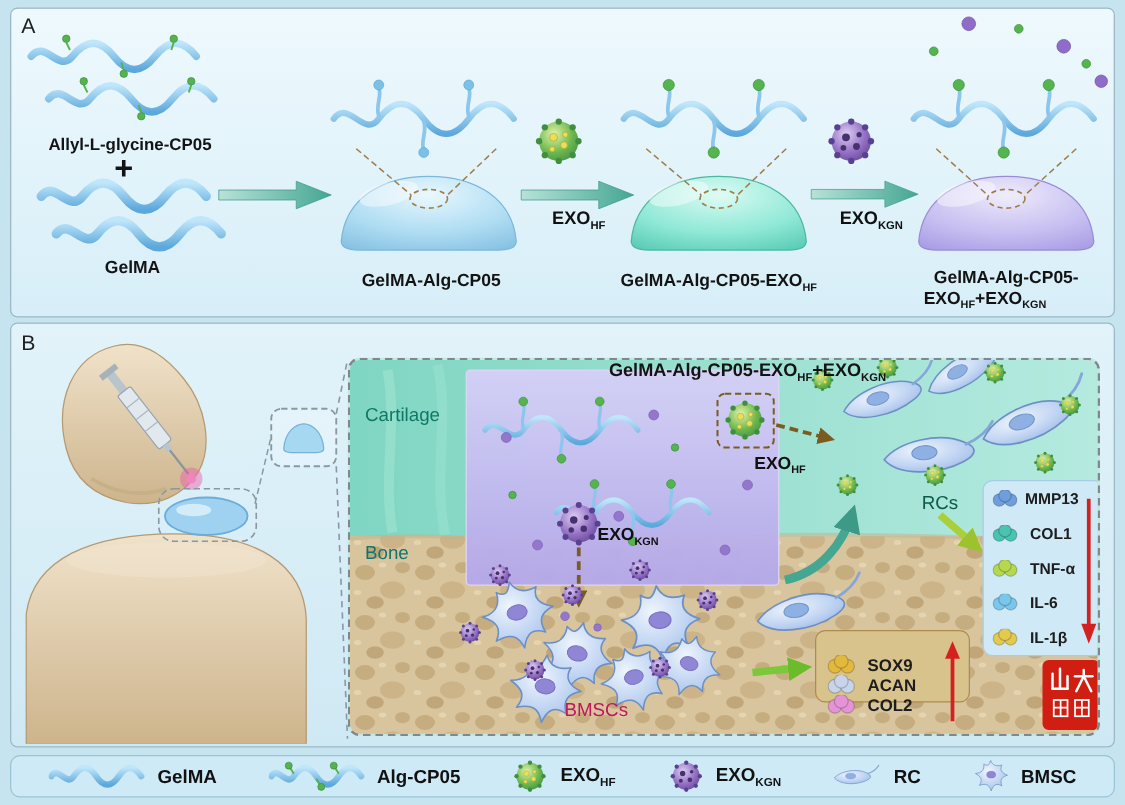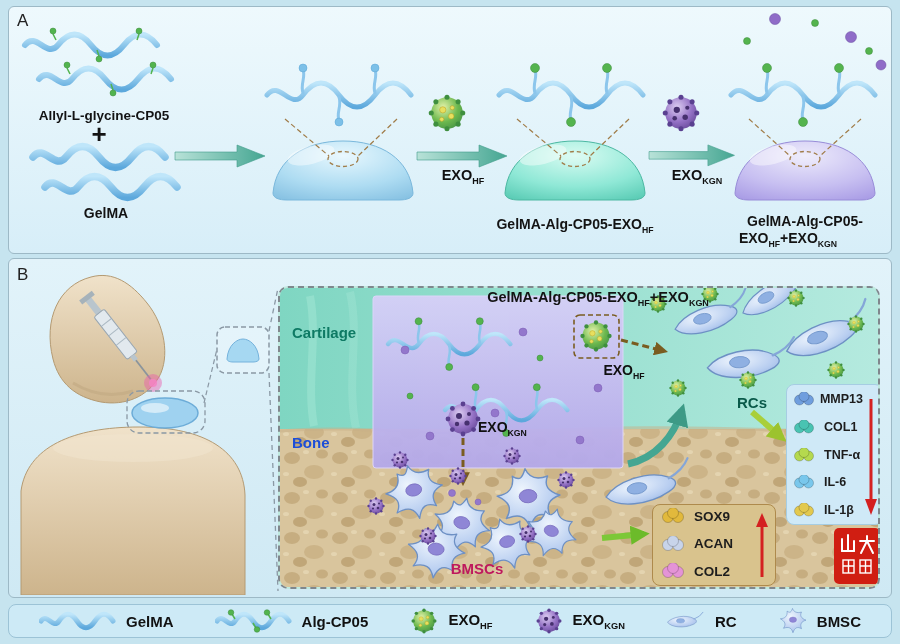--- a/index.html
+++ b/index.html
@@ -7,24 +7,24 @@
 #fig{position:relative;width:900px;height:644px;background:#c6e4ef;overflow:hidden}
 .abs{position:absolute}
 .panel{position:absolute;border:1px solid #9db9c6;border-radius:6px}
 #panelA{left:8px;top:6px;width:884px;height:248px;background:linear-gradient(180deg,#eef9fd,#d7eef8)}
 #panelB{left:8px;top:258px;width:884px;height:340px;background:linear-gradient(180deg,#e2f3fa,#cfe9f4)}
 .plab{font-size:17px;font-weight:500;color:#222}
 .cap{font-weight:700;font-size:14px;color:#131313;text-align:center;line-height:1.18}
 .cap sub,.exol sub,.llab sub{font-size:.62em}
 .exol{font-weight:700;font-size:14.5px;color:#101010;text-align:center}
 #bigbox{position:absolute;left:269px;top:27px;width:602px;height:303px;border:2px dashed #80878d;border-radius:10px;overflow:hidden;background:#bfeadf}
-.blab{font-weight:700;font-size:15px}
-.cart{color:#0e7a64}.bonec{color:#1d4ed8}.rcsc{color:#0a5a4a}.bmscc{color:#be185d}
+.blab{font-weight:400;font-size:15px}
+.cart{color:#0e7a64}.bonec{color:#0f766e}.rcsc{color:#0a5a4a}.bmscc{color:#be185d}
 .mbox{position:absolute;border-radius:8px;display:flex;flex-direction:column;justify-content:space-between}
-#upBox{left:372px;top:216px;width:124px;height:82px;background:#d9c38d;border:1.5px solid #ae8a4c;padding:3px 26px 6px 9px}
+#upBox{left:372px;top:216px;width:124px;height:58px;background:#d9c38d;border:1.5px solid #ae8a4c;padding:19px 26px 6px 9px}
 #dnBox{left:506px;top:96px;width:97px;height:141px;background:#cfe9f7;border:1px solid #a6cde2;padding:7px 19px 7px 7px}
 .mrow{display:flex;align-items:center;gap:6px}
 .ml{font-size:13.5px;font-weight:700;color:#1d1d1d;white-space:nowrap}
 #dnBox .ml{font-size:12.5px}
 #logo{position:absolute;left:554px;top:240px;width:46px;height:56px;background:#d01e12;border-radius:5px}
 #legend{position:absolute;left:8px;top:604px;width:884px;height:34px;background:#cdeaf6;border:1px solid #9cc3d6;border-radius:8px;display:flex;align-items:center;justify-content:space-between;padding:0 30px}
 .litem{display:flex;align-items:center;gap:9px}
 .llab{font-size:15px;font-weight:700;color:#111}
 </style>
 </head>
@@ -265,20 +265,21 @@
     <g stroke="#a07c48" stroke-width="1.2" stroke-dasharray="5,3">
             <path d="M740,112 L781,149"></path>
             <path d="M852,112 L811,149"></path>
           </g>
   </g>
 </svg>
 <div class="abs plab" style="left:8px;top:4px">A</div>
 <div class="abs cap" style="left:4px;top:101px;width:182px;font-size:13.5px">Allyl-L-glycine-CP05</div>
 <div class="abs cap" style="left:70px;top:112px;width:40px;font-size:26px">+</div>
 <div class="abs cap" style="left:47px;top:198px;width:100px">GelMA</div>
+<div class="abs cap" style="left:252px;top:209px;width:168px">GelMA-Alg-CP05</div>
 <div class="abs exol" style="left:416px;top:160px;width:76px"><span>EXO</span><sub>HF</sub></div>
 <div class="abs cap" style="left:468px;top:209px;width:196px"><span>GelMA-Alg-CP05-EXO</span><sub>HF</sub></div>
 <div class="abs exol" style="left:646px;top:160px;width:84px"><span>EXO</span><sub>KGN</sub></div>
 <div class="abs cap" style="left:703px;top:206px;width:186px">GelMA-Alg-CP05-</div>
 <div class="abs cap" style="left:686px;top:223px;width:186px"><span>EXO</span><sub>HF</sub><span>+EXO</span><sub>KGN</sub></div>
 </section>
 
 <section class="panel" id="panelB">
 <div class="abs plab" style="left:8px;top:6px">B</div>
 

